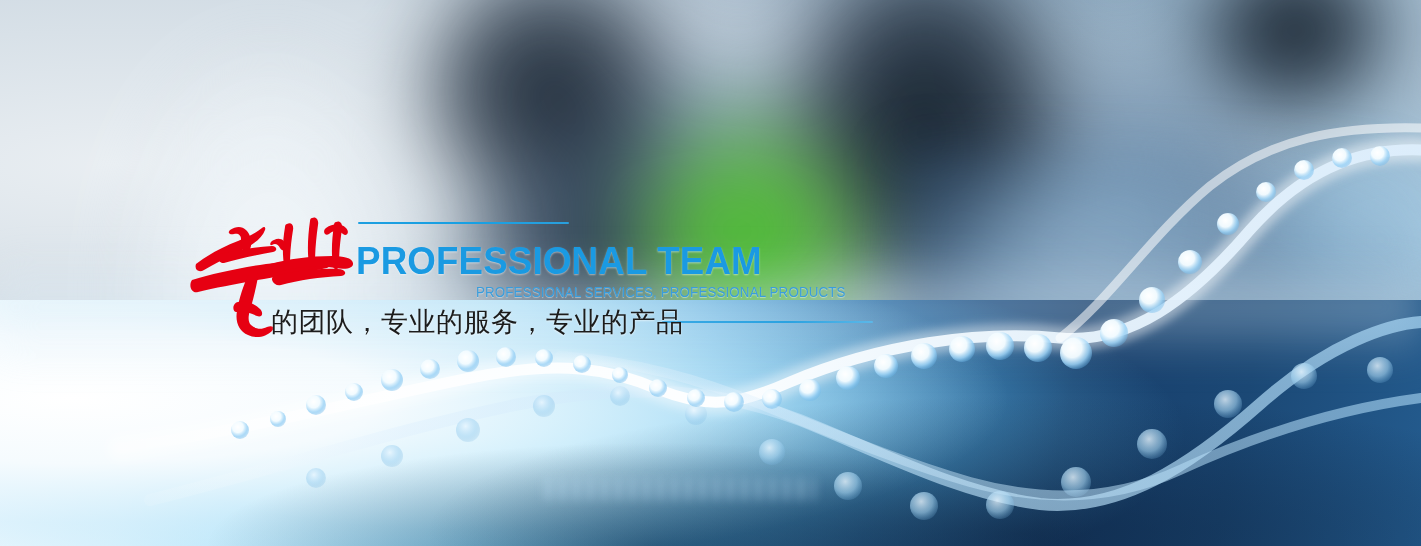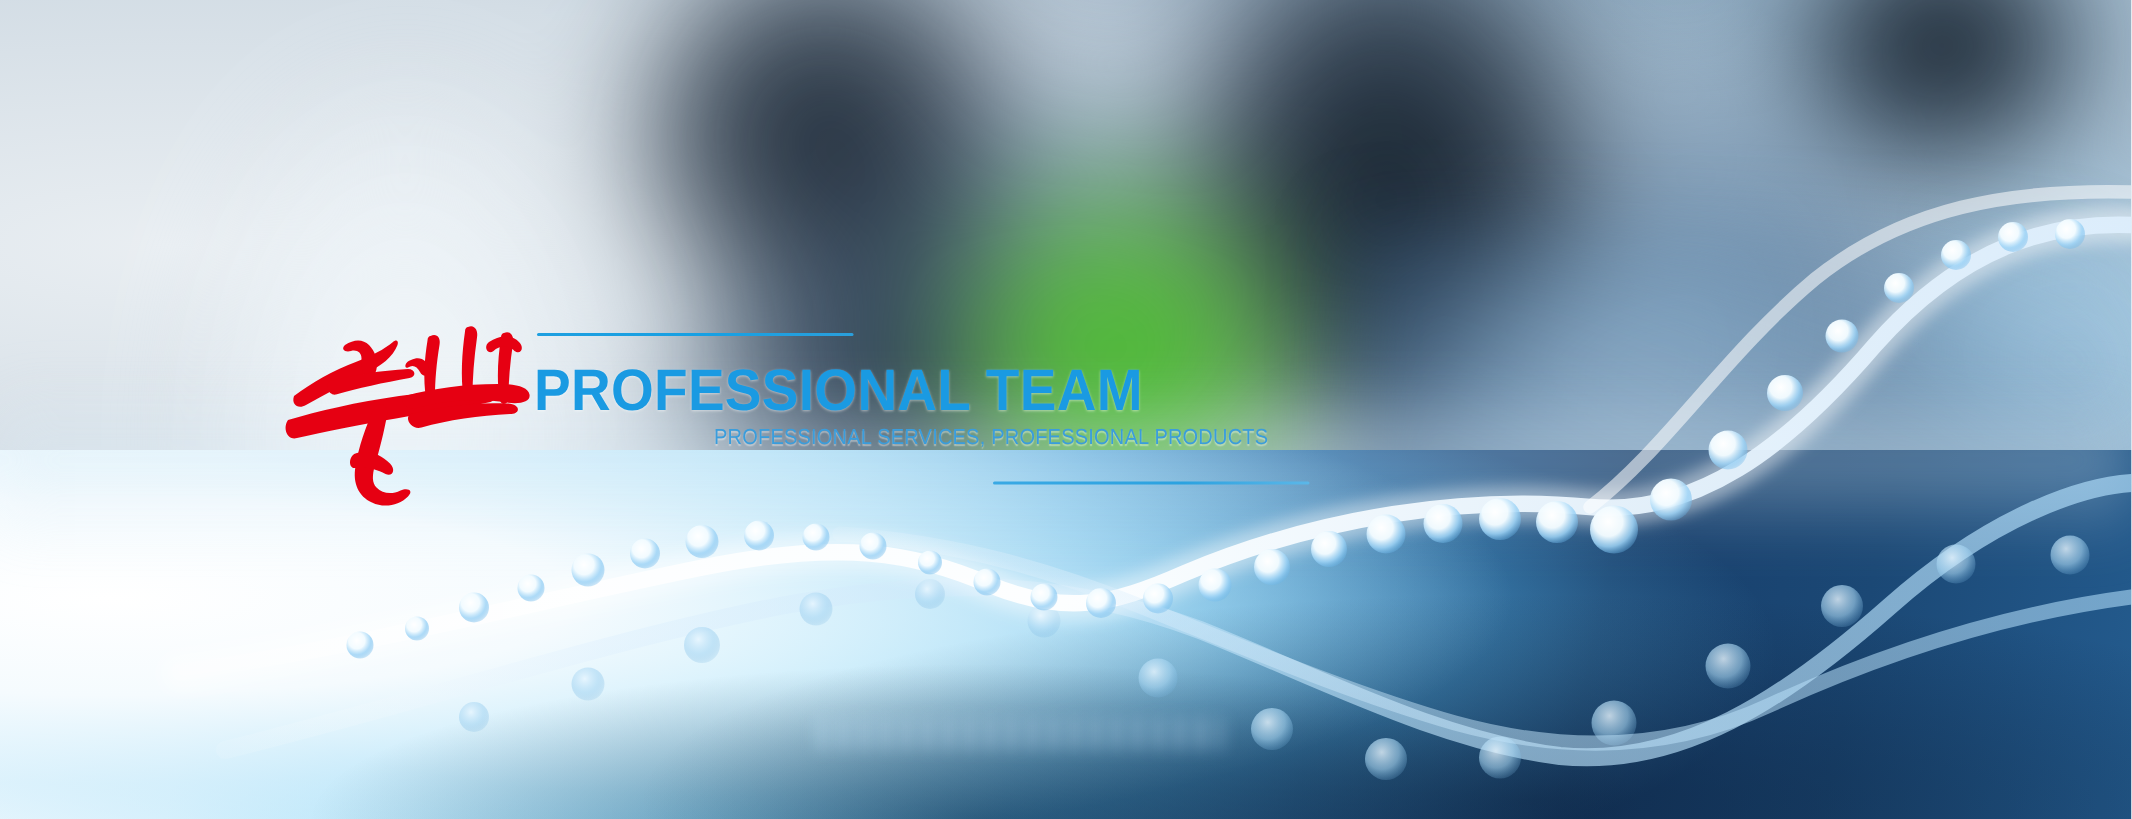--- a/index.html
+++ b/index.html
@@ -413,15 +413,16 @@
       </svg>
     </div>
 
     <div class="rule rule-top"></div>
     <div class="rule rule-bottom"></div>
 
     <div class="title-en">PROFESSIONAL TEAM</div>
 
     <div class="subtitle-en">PROFESSIONAL SERVICES, PROFESSIONAL PRODUCTS</div>
 
+    <div class="title-cn">的团队，专业的服务，专业的产品</div>
   </div>
 
 </div>
 
 </body></html>

